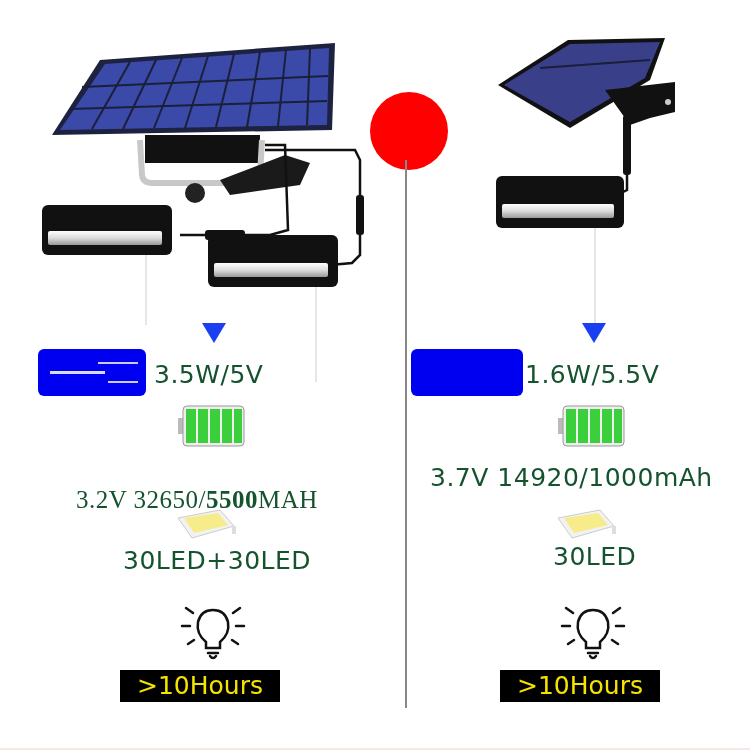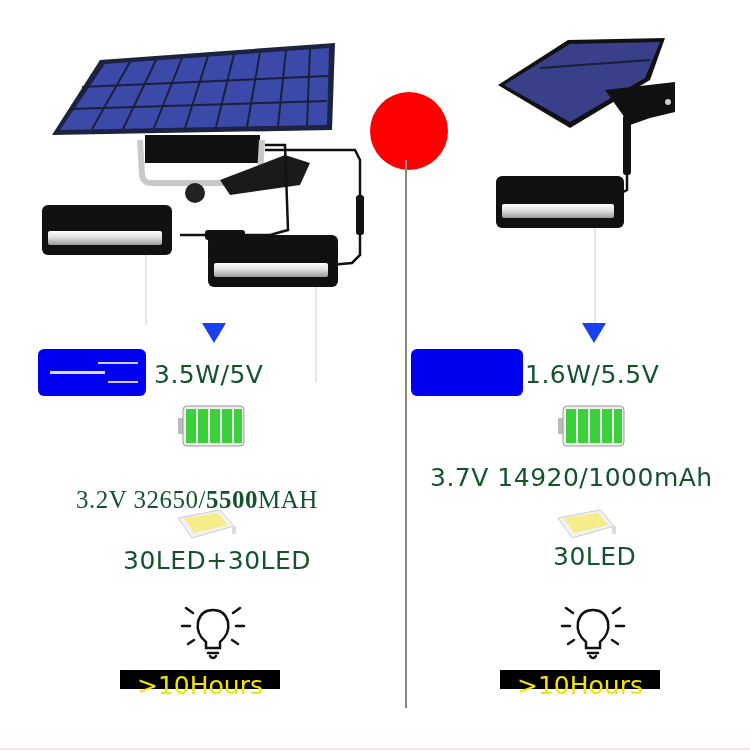--- a/index.html
+++ b/index.html
@@ -3,21 +3,21 @@
 <meta charset="utf-8">
 <style>
   html,body{margin:0;padding:0;background:#fff;}
   body{width:750px;height:750px;position:relative;overflow:hidden;font-family:"DejaVu Sans","Liberation Sans",sans-serif;}
   .abs{position:absolute;}
   .divider{left:405px;top:160px;width:2px;height:548px;background:#888;}
   .red-dot{left:370px;top:92px;width:78px;height:78px;border-radius:50%;background:#ff0000;}
   .tri{width:0;height:0;border-left:12px solid transparent;border-right:12px solid transparent;border-top:20px solid #1a3ff0;}
   .blue-box{background:#0000f0;border-radius:6px;}
   .spec{color:#14532d;font-size:25px;white-space:nowrap;letter-spacing:0.5px;}
-  .hours{background:#000;color:#f5e400;font-size:25px;text-align:center;line-height:32px;height:19px;}
+  .hours{background:#000;color:#f5e400;font-size:25px;text-align:center;line-height:32px;height:32px;}
   .bottom-strip{left:0;top:748px;width:750px;height:2px;background:#fbe6e6;}
   .lamp{background:#111;border-radius:6px;}
   .lamp .lens{position:absolute;left:6px;right:10px;bottom:10px;height:14px;background:linear-gradient(#fff,#dcdcdc,#9a9a9a);border-radius:2px;}
   .cord{width:2px;background:#e6e6e6;}
 </style>
 </head>
 <body>
 
 <div class="abs" style="left:30px;top:35px;width:340px;height:290px;">
   <svg class="abs" style="left:0;top:0" width="340" height="290" viewBox="0 0 340 290">

